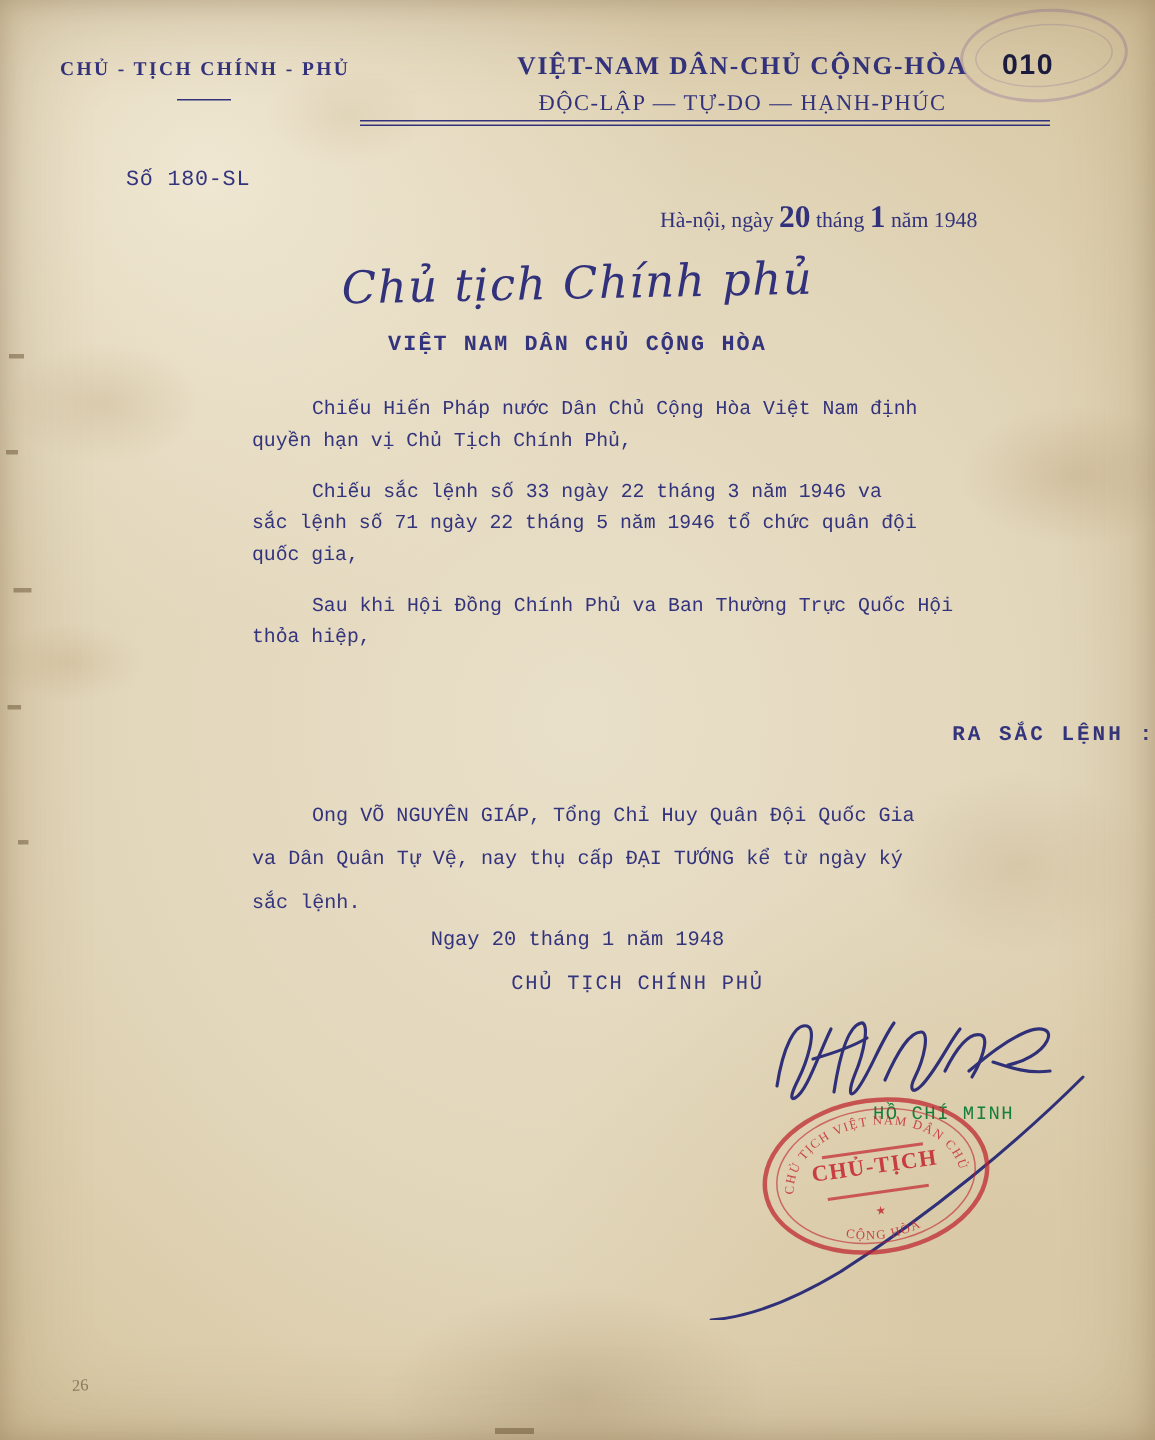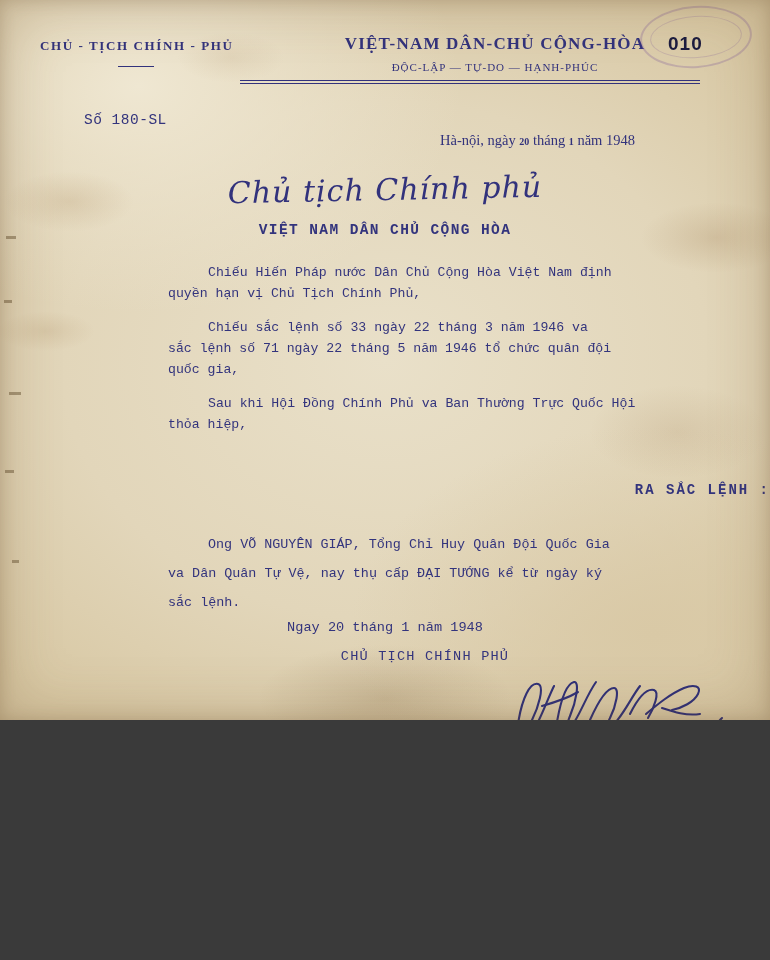--- a/index.html
+++ b/index.html
@@ -3,21 +3,21 @@
 <meta charset="utf-8">
 <style>
   html, body {
     margin: 0;
     padding: 0;
     background: #3a3a3a;
   }
   #page {
     position: relative;
     width: 770px;
-    height: 720px;
+    height: 960px;
     overflow: hidden;
     background: #e8dfc8;
     font-family: "Liberation Mono", monospace;
   }
   
   #paper-base {
     position: absolute;
     inset: 0;
     background:
       radial-gradient(ellipse 60% 45% at 18% 12%, #efe7d2 0%, rgba(239,231,210,0) 70%),
@@ -83,21 +83,21 @@
   #header-title {
     font-family: "Liberation Serif", serif;
     font-size: 17px;
     font-weight: 700;
     letter-spacing: 1.2px;
     color: #32327c;
     white-space: nowrap;
   }
   #header-subtitle {
     font-family: "Liberation Serif", serif;
-    font-size: 11px;
+    font-size: 15px;
     letter-spacing: 1px;
     color: #32327c;
     margin-top: 7px;
     white-space: nowrap;
   }
   #header-rule {
     position: absolute;
     left: 240px;
     top: 80px;
     width: 460px;
@@ -150,21 +150,21 @@
     position: absolute;
     left: 440px;
     top: 132px;
     font-family: "Liberation Serif", serif;
     font-size: 14.5px;
     color: #32327c;
     white-space: nowrap;
   }
   #date-line .b {
     font-weight: 700;
-    font-size: 10px;
+    font-size: 21px;
   }
 
   
   #script-title {
     position: absolute;
     left: 0;
     top: 172px;
     width: 770px;
     text-align: center;
     font-family: "DejaVu Serif", serif;

